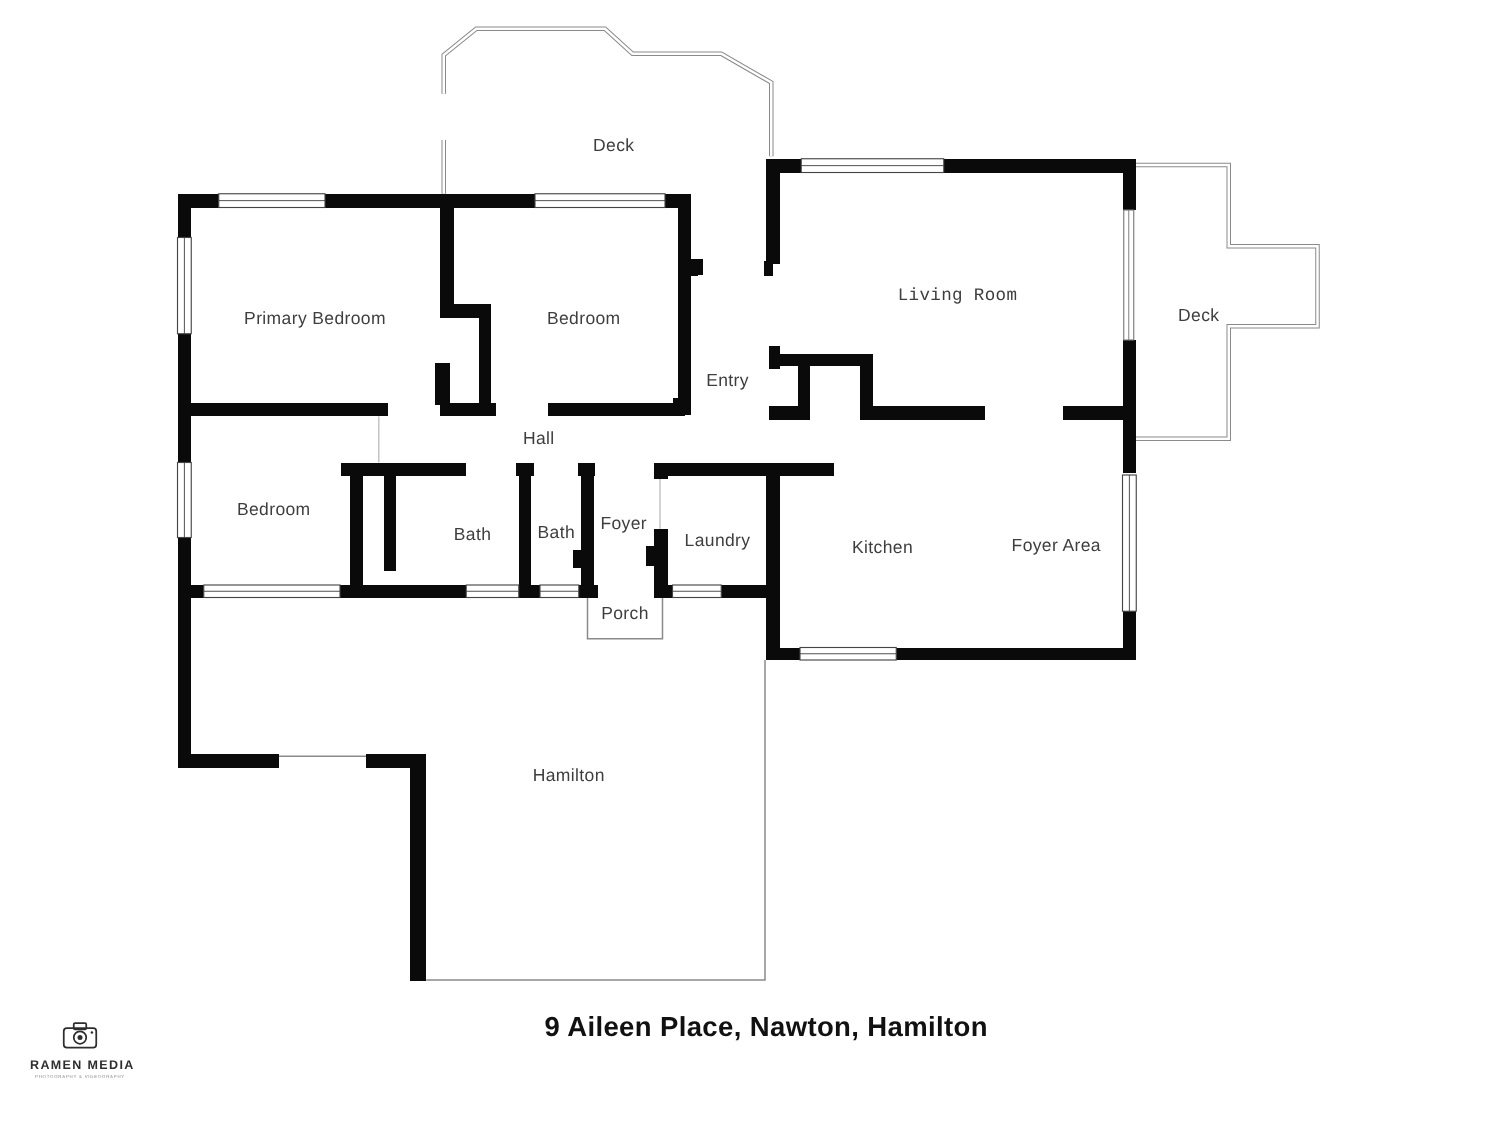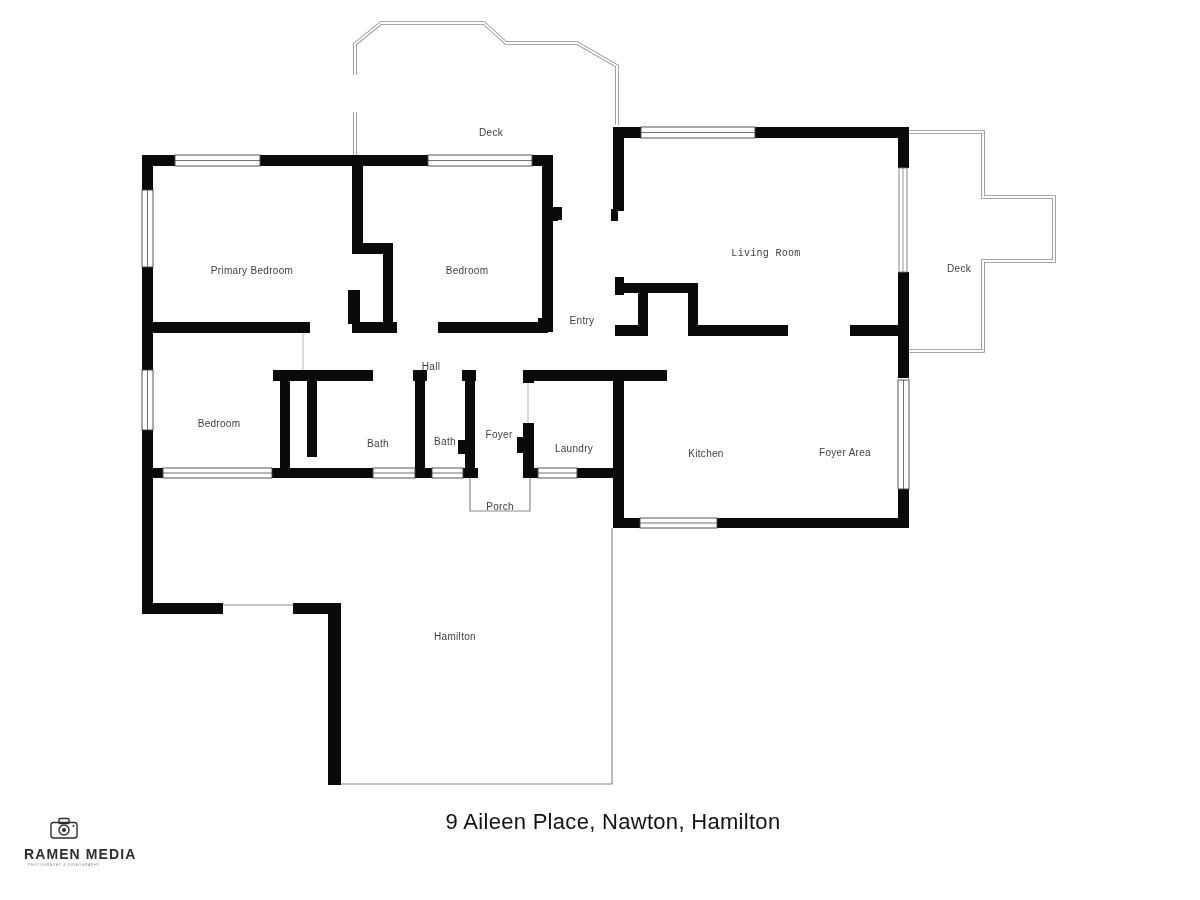--- a/index.html
+++ b/index.html
@@ -10,32 +10,32 @@
   }
   html,body{margin:0;padding:0;background:#ffffff;}
   #stage{
     position:relative;width:1200px;height:900px;background:#ffffff;overflow:hidden;
     font-family:"Liberation Sans", sans-serif;
   }
   #plan-svg{position:absolute;left:0;top:0;}
   .walls rect{fill:var(--wall);shape-rendering:crispEdges;}
   .rlabel{
     position:absolute;transform:translate(-50%,-50%);
-    font-size:10px;letter-spacing:.3px;color:var(--label);white-space:nowrap;margin-top:16px;
+    font-size:14px;letter-spacing:.3px;color:var(--label);white-space:nowrap;
   }
   #footer{
     position:absolute;left:0;right:0;top:808px;text-align:center;color:var(--text);
   }
   #footer .total{font-size:23px;font-weight:bold;letter-spacing:.4px;line-height:26px;}
-  #footer .address{font-size:22px;font-weight:normal;letter-spacing:.3px;line-height:26px;margin-top:1px;margin-left:26px;}
+  #footer .address{font-size:22px;font-weight:bold;letter-spacing:.3px;line-height:26px;margin-top:1px;margin-left:26px;}
   #footer .disclaimer{font-size:11px;font-weight:500;margin-top:4px;color:#1c1c1c;}
   #logo{
     position:absolute;left:24px;top:816px;width:80px;text-align:center;color:#2e2e2e;
   }
-  #logo .logo-name{font-size:14px;font-weight:bold;letter-spacing:1.1px;margin-top:2px;white-space:nowrap;}
+  #logo .logo-name{font-size:10px;font-weight:bold;letter-spacing:1.1px;margin-top:2px;white-space:nowrap;}
   #logo .logo-tagline{font-size:3.5px;letter-spacing:.6px;color:#888;margin-top:1px;white-space:nowrap;}
 </style>
 </head>
 <body>
 
 <div id="stage">
 
   <svg id="plan-svg" width="1200" height="900" viewBox="0 0 1200 900">
 
     <g fill="none" stroke-linejoin="miter">

